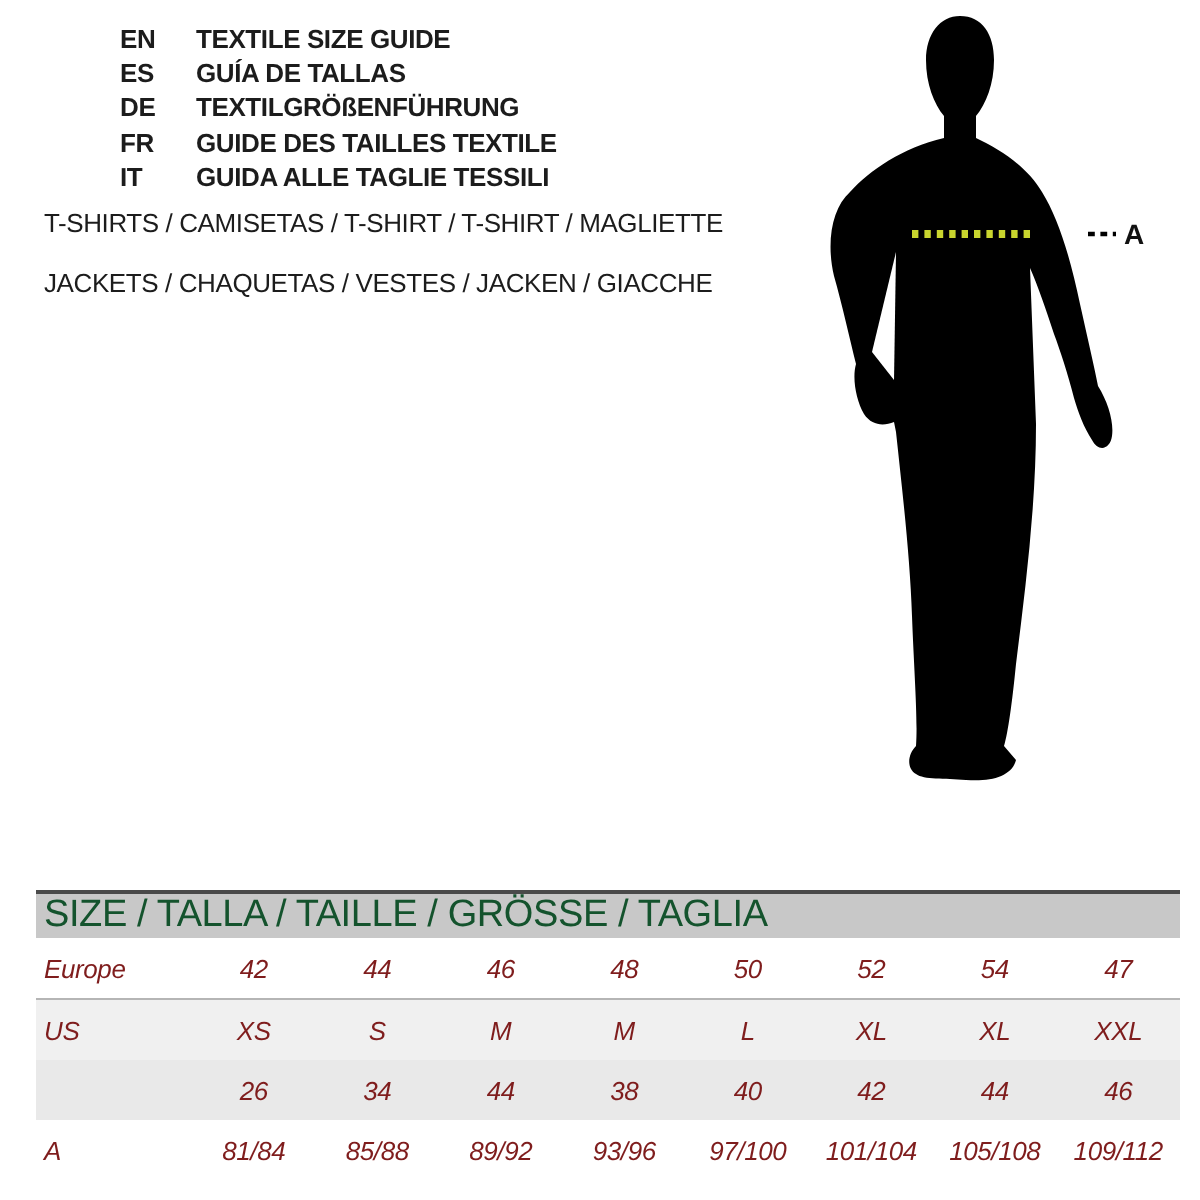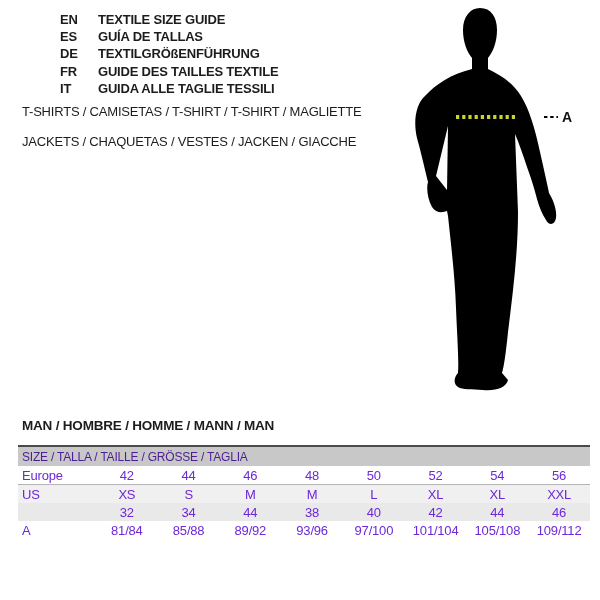--- a/index.html
+++ b/index.html
@@ -32,24 +32,24 @@
   
   .size-table { position: absolute; left: 18px; top: 445px; width: 572px; border-collapse: collapse; table-layout: fixed; font-size: 13px; letter-spacing: -0.2px; }
   .size-table th, .size-table td { padding: 0; font-weight: 400; vertical-align: middle; }
   .size-table col.label-col { width: 78px; }
   .size-table thead th {
     background: #c8c8c8;
     border-top: 2px solid #4a4a4a;
     height: 19px;
     text-align: left;
     padding-left: 4px;
-    font-size: 12px;
-    color: #4c1d95;
+    font-size: 19px;
+    color: #14532d;
   }
-  .size-table tbody td { height: 18px; text-align: center; color: #6d28d9; }
+  .size-table tbody td { height: 30px; text-align: center; color: #7f1d1d; font-style: italic; }
   .size-table tbody td.row-label { text-align: left; padding-left: 4px; }
   .size-table tr.row-europe td { background: #ffffff; }
   .size-table tr.row-us td { background: #f0f0f0; border-top: 1px solid #b5b5b5; margin-left: 48px; }
   .size-table tr.row-num td { background: #e9e9e9; }
   .size-table tr.row-a td { background: #ffffff; }
 
   
   .footnote { position: absolute; left: 22px; top: 547px; font-weight: 700; font-size: 13px; letter-spacing: -0.2px; white-space: nowrap; }
 </style>
 </head>
@@ -117,21 +117,20 @@
         C72 52 68 42 68 30
         C68 17 75 8 85 8
         Z"></path>
       <path fill="#ffffff" d="M53 126 L52 190 L41 176 Z"></path>
       <line x1="61" y1="117" x2="122" y2="117" stroke-width="4" stroke-dasharray="3.2 3" stroke="#c9d52e"></line>
       <line x1="149" y1="117" x2="163" y2="117" stroke="#000000" stroke-width="2.2" stroke-dasharray="3.4 2.8"></line>
       <text x="167" y="122" font-family="Liberation Sans, sans-serif" font-size="14" font-weight="bold" fill="#111111">A</text>
     </svg>
   </div>
 
-  <div class="section-title">MAN / HOMBRE / HOMME / MANN / MAN</div>
 
   <table class="size-table">
     <colgroup>
       <col class="label-col">
         <col>
         <col>
         <col>
         <col>
         <col>
         <col>
@@ -146,36 +145,36 @@
     <tbody>
       <tr class="row-europe">
         <td class="row-label">Europe</td>
         <td>42</td>
         <td>44</td>
         <td>46</td>
         <td>48</td>
         <td>50</td>
         <td>52</td>
         <td>54</td>
-        <td>56</td>
+        <td>47</td>
       </tr>
       <tr class="row-us">
         <td class="row-label">US</td>
         <td>XS</td>
         <td>S</td>
         <td>M</td>
         <td>M</td>
         <td>L</td>
         <td>XL</td>
         <td>XL</td>
         <td>XXL</td>
       </tr>
       <tr class="row-num">
         <td class="row-label"></td>
-        <td>32</td>
+        <td>26</td>
         <td>34</td>
         <td>44</td>
         <td>38</td>
         <td>40</td>
         <td>42</td>
         <td>44</td>
         <td>46</td>
       </tr>
       <tr class="row-a">
         <td class="row-label">A</td>

